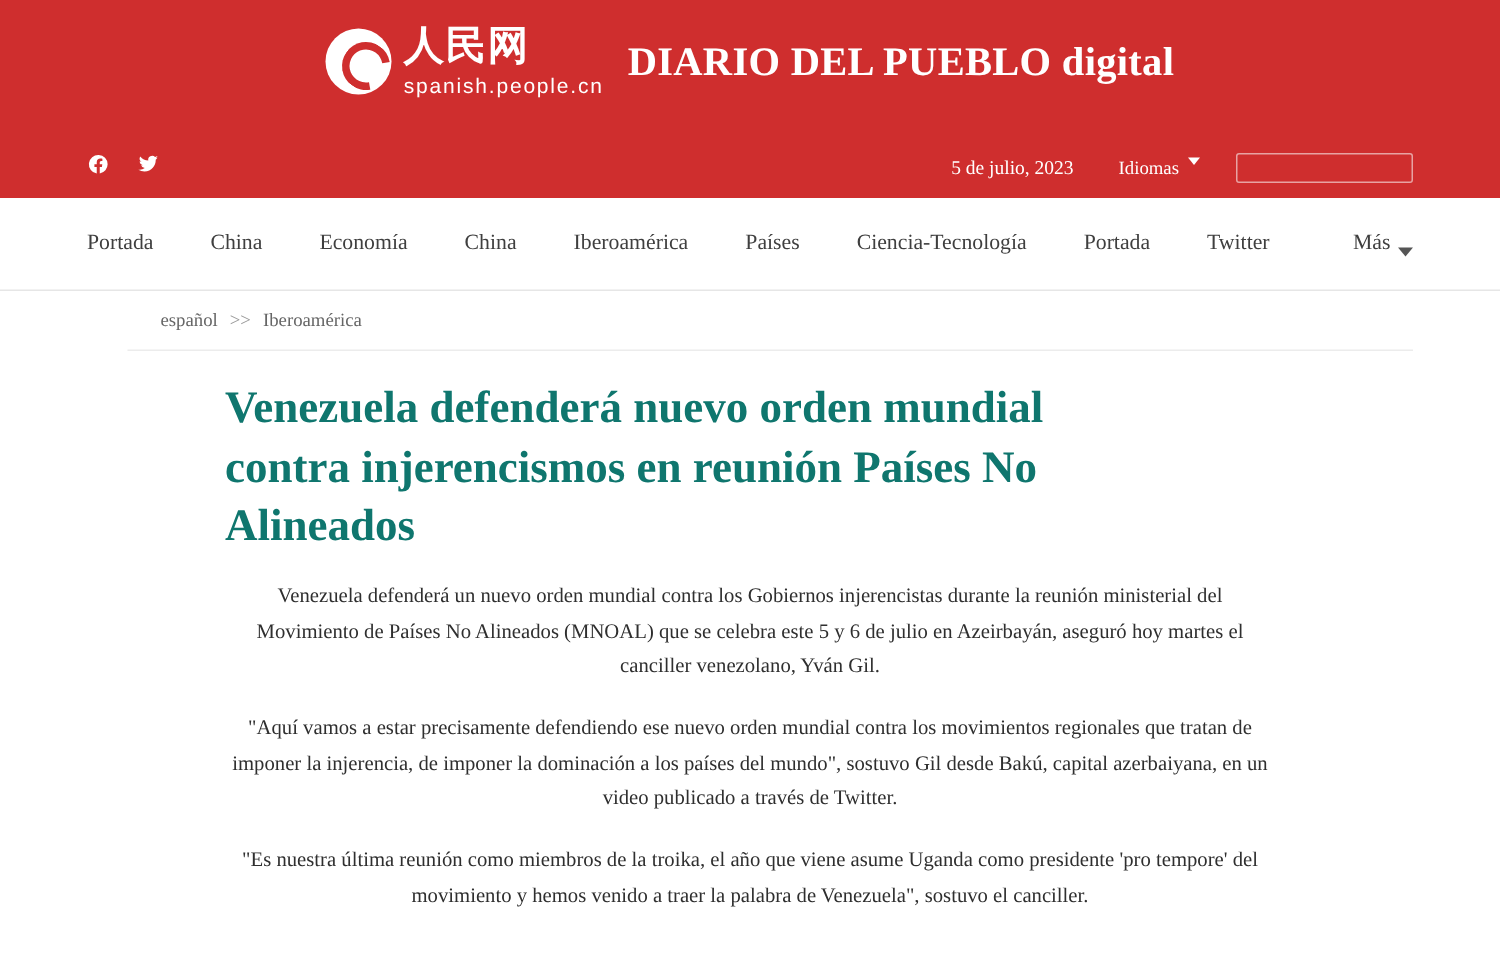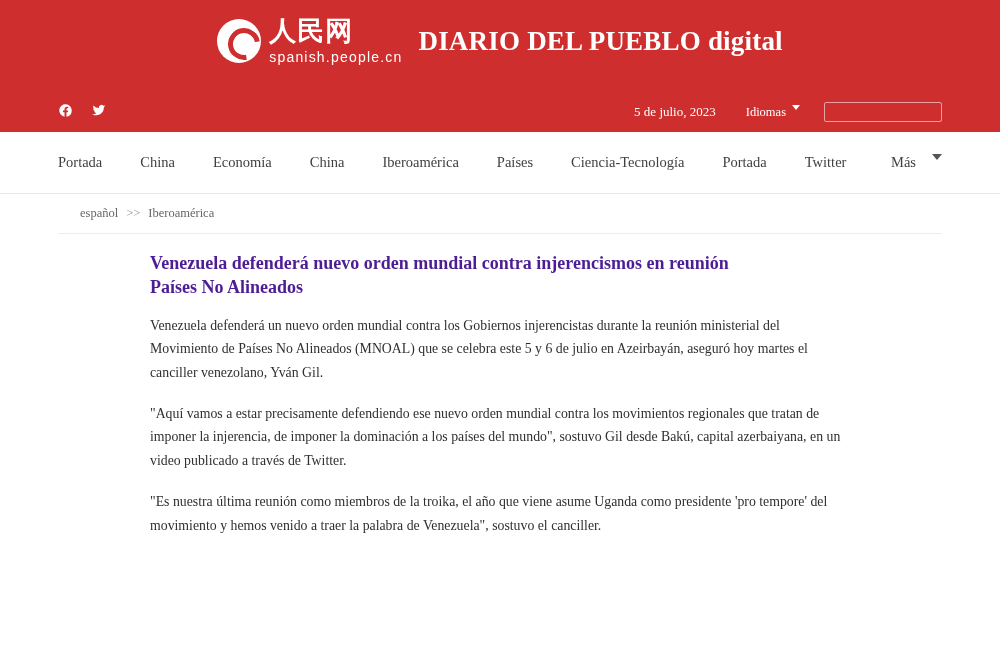--- a/index.html
+++ b/index.html
@@ -172,39 +172,40 @@
     font-size: 14.5px;
     color: #3f3f3f;
     margin-right: 38px;
     white-space: nowrap;
     cursor: pointer;
   }
   .nav-more {
     margin-left: auto;
     margin-right: 0;
     display: flex;
-    align-items: flex-start;
-    gap: 16px;
+    align-items: flex-end;
+    gap: 5px;
   }
   .caret-down-dark {
     width: 0;
     height: 0;
     border-left: 5px solid transparent;
     border-right: 5px solid transparent;
     border-top: 6px solid #555555;
     display: inline-block;
   }
 
   
   .breadcrumb-wrap {
     padding: 0 58px;
     height: 40px;
     display: flex;
     align-items: center;
     box-sizing: border-box;
+    margin-left: 27px;
   }
   .breadcrumb {
     border-bottom: 1px solid #ececec;
     width: 100%;
     height: 100%;
     display: flex;
     align-items: center;
     font-family: "Liberation Serif", serif;
     font-size: 12.5px;
     color: #666666;
@@ -215,41 +216,42 @@
   .breadcrumb-sep { color: #999999; }
   .breadcrumb a { color: #666666; text-decoration: none; }
 
   
   .article {
     padding: 18px 150px 0 150px;
     box-sizing: border-box;
   }
   .article-title {
     font-family: "Liberation Serif", serif;
-    font-size: 18px;
+    font-size: 30px;
     font-weight: bold;
-    color: #4c1d95;
+    color: #0f766e;
     line-height: 1.32;
     margin: 0 0 14px 0;
     max-width: 600px;
   }
   .article-meta {
     font-family: "Liberation Serif", serif;
     font-size: 11.5px;
     color: #5b5b5b;
     margin-bottom: 18px;
     letter-spacing: .2px;
   }
   .article p {
     font-family: "Liberation Serif", serif;
     font-size: 13.8px;
     line-height: 1.72;
     color: #2f2f2f;
     margin: 0 0 17px 0;
     max-width: 700px;
+    text-align: center;
   }
 </style>
 </head>
 <body>
 
 <div class="header">
 
   <div class="brand-row">
     <div class="logo-block">
       <div class="logo-mark"></div>

